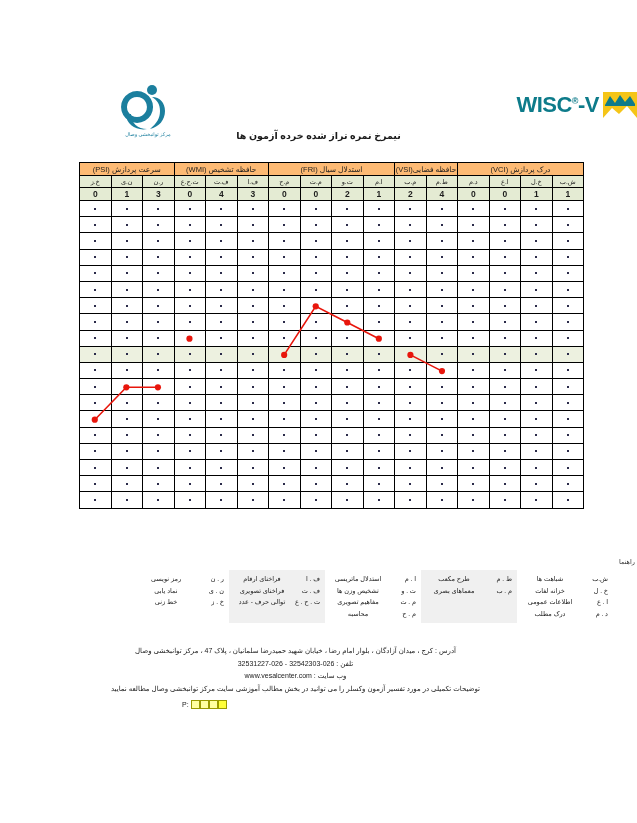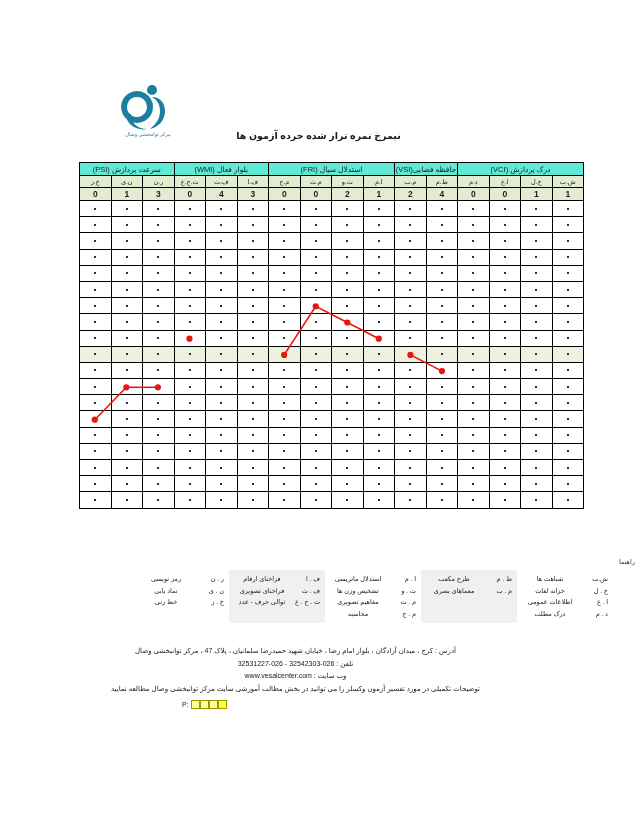--- a/index.html
+++ b/index.html
@@ -101,21 +101,21 @@
     padding: 0;
     margin: 0;
     font-size: 7px;
     color: #222;
     text-align: center;
     vertical-align: middle;
     font-weight: normal;
   }
   
   tr.band-index th {
-    background: #5eead4;
+    background: #fdba74;
     height: 13px;
     font-size: 7.5px;
     font-weight: normal;
     color: #1d1d1d;
   }
   tr.band-abbr th {
     background: #e4ebd3;
     height: 12px;
     font-size: 6.5px;
     font-weight: normal;
@@ -244,32 +244,45 @@
     <div class="logo-left">
       <svg width="74" height="46" viewBox="0 0 74 46">
         <path d="M30 7 a16 16 0 1 0 0.1 0 z M30 13 a10 10 0 1 1 -0.1 0 z" fill="#1b7f9e" transform="translate(-4,0)"></path>
         <circle cx="41" cy="6" r="5" fill="#1b7f9e"></circle>
         <path d="M41 13 c8 0 13 6 13 14 c0 9 -6 16 -15 18 c7 -6 10 -11 10 -18 c0 -7 -3 -11 -8 -14 z" fill="#1b7f9e"></path>
         <path d="M20 30 c0 9 7 15 16 15 c-10 2 -21 -4 -21 -15 z" fill="#1b7f9e"></path>
       </svg>
       <div class="logo-left-caption">مرکز توانبخشی وصال</div>
     </div>
 
+    <div class="logo-right">
+      <div class="wisc-mark">
+        <svg class="zig" viewBox="0 0 30 11" preserveAspectRatio="none">
+          <path d="M0 10 L5 1 L10 8 L15 0 L20 7 L25 1 L30 9 L30 11 L0 11 Z" fill="#0d7b8a"></path>
+        </svg>
+        <svg class="mtn" viewBox="0 0 34 13" preserveAspectRatio="none">
+          <path d="M0 13 L9 3 L16 9 L24 1 L34 13 Z" fill="#ffffff"></path>
+        </svg>
+      </div>
+      <div class="wisc-word">
+        <span>WISC</span><sup>®</sup>-<span>V</span>
+      </div>
+    </div>
 
     <div class="chart-title">نیمرخ نمره تراز شده خرده آزمون ها</div>
   </div>
 
   <div class="grid-wrap">
     <table class="grid">
       <thead>
         <tr class="band-index" id="row-index">
             <th colspan="4">درک پردازش (VCI)</th>
             <th colspan="2">حافظه فضایی(VSI)</th>
             <th colspan="4">استدلال سیال (FRI)</th>
-            <th colspan="3">بلوار فعال (WMI)</th>
+            <th colspan="3">حافظه تشخیص (WMI)</th>
             <th colspan="3">سرعت پردازش (PSI)</th>
           </tr>
         <tr class="band-abbr" id="row-abbr">
             <th>ش.ب</th>
             <th>خ.ل</th>
             <th>ا.ع</th>
             <th>د.م</th>
             <th>ط.م</th>
             <th>م.ب</th>
             <th>ا.م</th>

